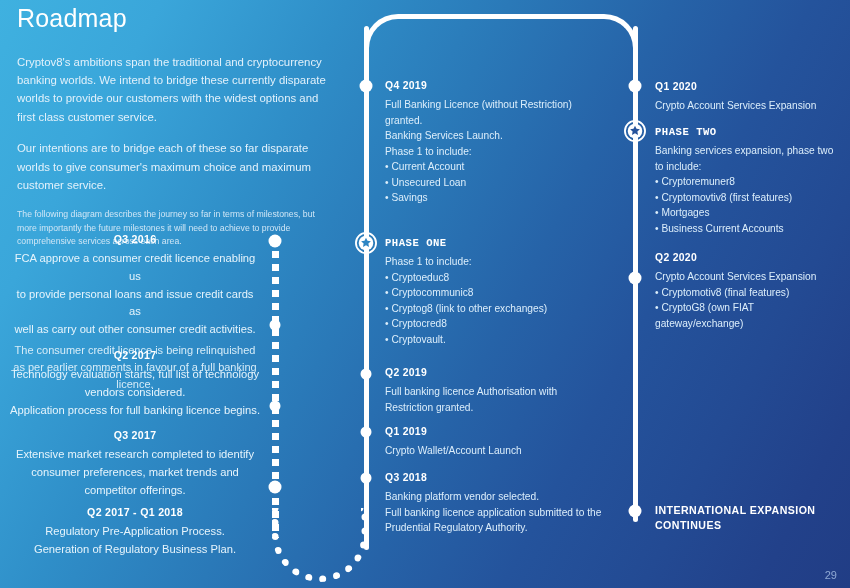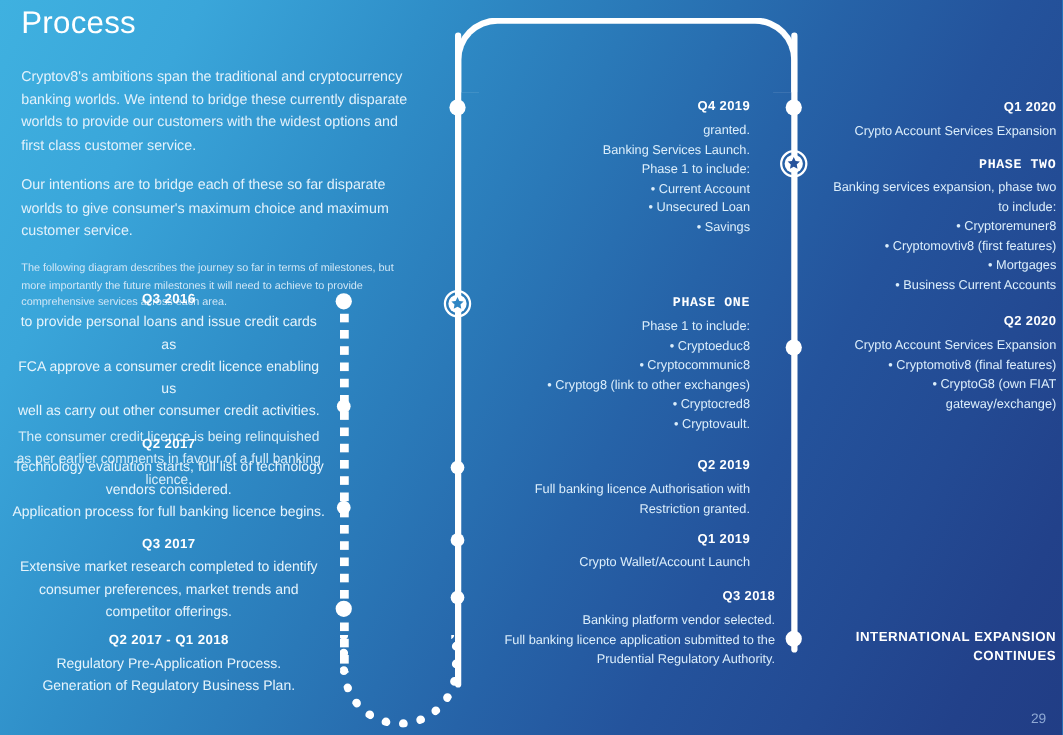--- a/index.html
+++ b/index.html
@@ -69,21 +69,21 @@
     position:absolute; width:13px; height:13px; border-radius:50%;
     background:#ffffff; transform:translate(-50%,-50%);
   }
   .node.sm { width:11px; height:11px; }
   .star-node {
     position:absolute; width:23px; height:23px; transform:translate(-50%,-50%);
   }
   .star-node svg { display:block; width:23px; height:23px; }
 
   
-  .entry { position:absolute;text-align:right; }
+  .entry { position:absolute; }
   .entry .ttl {
     font-weight:bold; color:#ffffff; font-size:10.4px; letter-spacing:.3px;
     margin-bottom:4px; line-height:1.35;
   }
   .entry .body { color:#dceefb; font-size:10.2px; line-height:1.52; }
   .entry .body .ln { display:block; }
   .entry.left { text-align:center; }
   .entry.left .body { color:#e6f4fc; font-size:11.2px; line-height:1.58; }
   .entry.left .ttl { font-size:10.6px; }
   .entry.left .note {
@@ -96,38 +96,38 @@
     position:absolute; right:13px; bottom:7px;
     color:#8fa9d4; font-size:11px;
   }
 </style>
 </head>
 <body>
 
 <div id="stage">
 
   <div class="intro">
-    <div class="page-title">Process</div>
+    <div class="page-title">Roadmap</div>
     <p>Cryptov8's ambitions span the traditional and cryptocurrency banking worlds. We intend to bridge these currently disparate worlds to provide our customers with the widest options and first class customer service.</p>
     <p>Our intentions are to bridge each of these so far disparate worlds to give consumer's maximum choice and maximum customer service.</p>
     <p class="small">The following diagram describes the journey so far in terms of milestones, but more importantly the future milestones it will need to achieve to provide comprehensive services across each area.</p>
   </div>
 
   <div class="rail-top"></div>
   <div class="rail rail-mid"></div>
   <div class="rail rail-right"></div>
   <div class="dotrail"></div>
   <div class="dotcurve"></div>
 
   <div class="node" style="left:275px; top:241px;"></div>
   <div class="entry left" style="left:10px; top:232px; width:250px;">
     <div class="ttl">Q3 2016</div>
     <div class="body">
+      <span class="ln">FCA approve a consumer credit licence enabling us</span>
       <span class="ln">to provide personal loans and issue credit cards as</span>
-      <span class="ln">FCA approve a consumer credit licence enabling us</span>
       <span class="ln">well as carry out other consumer credit activities.</span>
     </div>
     <div class="note">The consumer credit licence is being relinquished as per earlier comments in favour of a full banking licence.</div>
   </div>
 
   <div class="node sm" style="left:275px; top:325px;"></div>
   <div class="entry left" style="left:10px; top:348px; width:250px;">
     <div class="ttl">Q2 2017</div>
     <div class="body">
       <span class="ln">Technology evaluation starts, full list of technology</span>
@@ -152,20 +152,21 @@
     <div class="body">
       <span class="ln">Regulatory Pre-Application Process.</span>
       <span class="ln">Generation of Regulatory Business Plan.</span>
     </div>
   </div>
 
   <div class="node" style="left:366px; top:86px;"></div>
   <div class="entry" style="left:385px; top:79px; width:215px;">
     <div class="ttl">Q4 2019</div>
     <div class="body">
+      <span class="ln">Full Banking Licence (without Restriction)</span>
       <span class="ln">granted.</span>
       <span class="ln">Banking Services Launch.</span>
       <span class="ln">Phase 1 to include:</span>
       <span class="ln">• Current Account</span>
       <span class="ln">• Unsecured Loan</span>
       <span class="ln">• Savings</span>
     </div>
   </div>
 
   <div class="star-node" style="left:366px; top:243px;">

